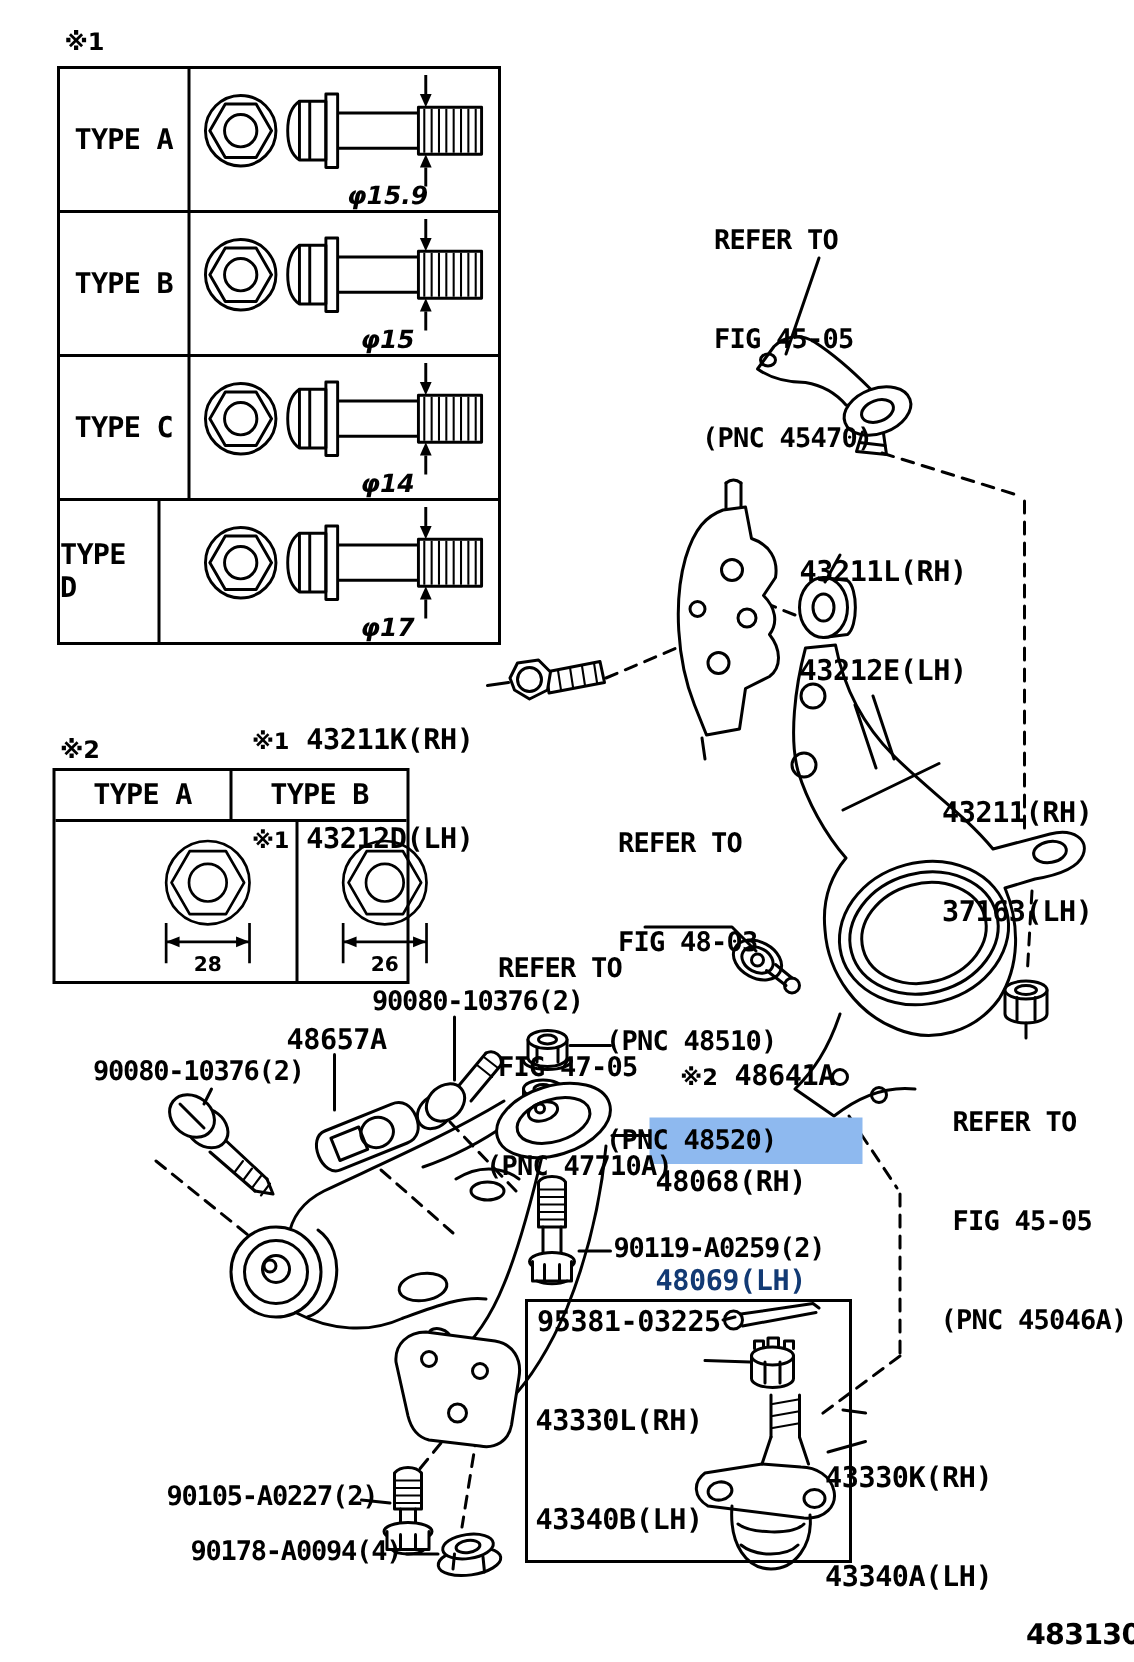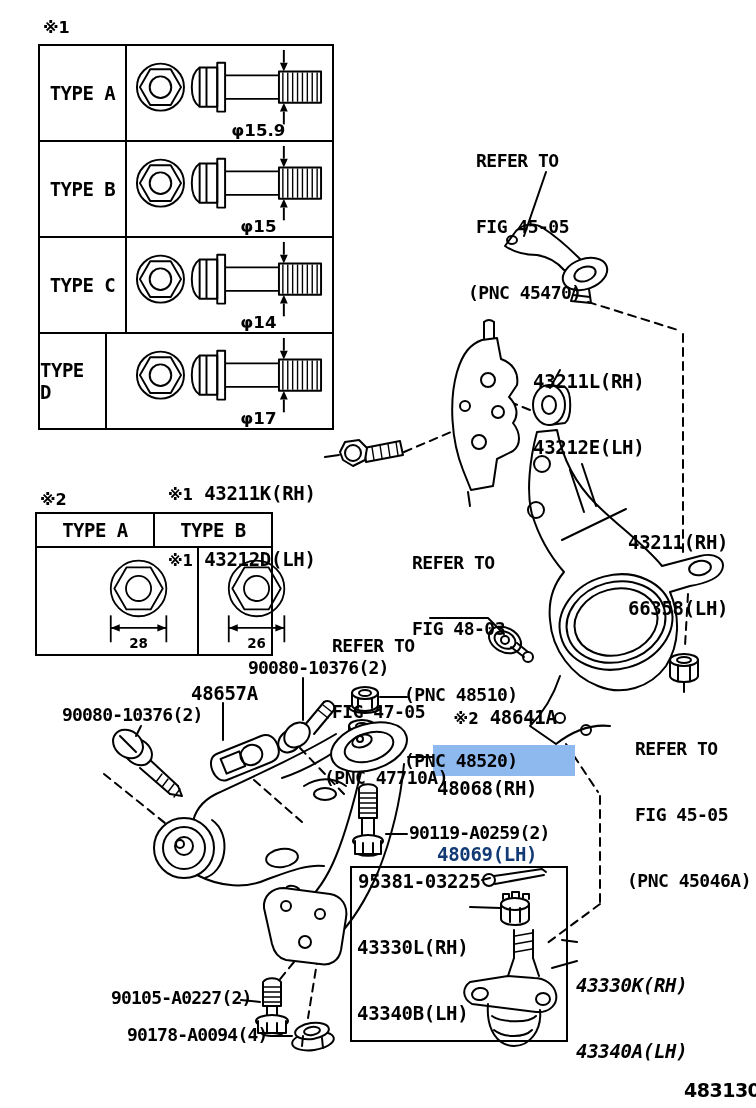--- a/index.html
+++ b/index.html
@@ -14,21 +14,21 @@
   .callout .ln{height:22px;}
   .sm{font-size:18px;letter-spacing:-0.8px;}
   .ref{font-size:18px;letter-spacing:-0.5px;}
   .ref .pad{padding-left:8px;}
   .marker{font-family:"DejaVu Sans",sans-serif;font-size:15px;letter-spacing:0;}
   .tmark{position:absolute;font-family:"DejaVu Sans",sans-serif;font-size:16px;font-weight:bold;z-index:3;}
   .t1{position:absolute;left:38px;top:44px;width:292px;height:382px;border:2px solid #000;display:flex;flex-direction:column;background:#fff;z-index:2;}
   .t1-row{flex:1;display:flex;border-bottom:2px solid #000;}
   .t1-row:last-child{border-bottom:none;gap:20px;}
   .t1-label{width:88px;border-right:2px solid #000;display:flex;align-items:center;justify-content:center;font-size:19px;letter-spacing:-0.5px;}
-  .t1-art{flex:1;display:flex;align-items:center;justify-content:center;}
+  .t1-art{flex:1;display:flex;align-items:center;justify-content:center;font-style:italic;}
   .icon text{font-family:"DejaVu Sans",sans-serif;font-weight:bold;fill:#000;stroke:none;}
   .icon path,.icon line,.icon circle,.icon ellipse{stroke:#000;stroke-width:2;fill:none;stroke-linejoin:round;}
   .icon .thin{stroke-width:1.4;}
   .icon .fb{fill:#000;stroke:none;}
   .t2{position:absolute;left:35px;top:512px;width:234px;height:140px;border:2px solid #000;display:flex;flex-direction:column;background:#fff;z-index:2;}
   .t2-head{display:flex;height:32px;border-bottom:2px solid #000;}
   .t2-head div{flex:1;display:flex;align-items:center;justify-content:center;font-size:19px;letter-spacing:-0.5px;}
   .t2-head div:first-child{border-right:2px solid #000;}
   .t2-body{flex:1;display:flex;}
   .t2-cell{flex:1;display:flex;align-items:center;justify-content:center;}
@@ -412,21 +412,21 @@
     <div class="ln">43212E(LH)</div>
   </div>
 
   <div class="callout" style="left:168px;top:438px;">
     <div class="ln"><span class="marker">※1</span> <span>43211K(RH)</span></div>
     <div class="ln"><span class="marker">※1</span> <span>43212D(LH)</span></div>
   </div>
 
   <div class="callout" style="left:628px;top:487px;">
     <div class="ln">43211(RH)</div>
-    <div class="ln">66358(LH)</div>
+    <div class="ln">37163(LH)</div>
   </div>
 
   <div class="callout ref" style="left:404px;top:508px;">
     <div class="ln pad">REFER TO</div>
     <div class="ln pad">FIG 48-03</div>
     <div class="ln">(PNC 48510)</div>
     <div class="ln">(PNC 48520)</div>
   </div>
 
   <div class="callout ref" style="left:324px;top:591px;">
@@ -452,21 +452,21 @@
 
   <div class="callout sm" style="left:409px;top:822px;">90119-A0259(2)</div>
 
   <div class="callout" style="left:358px;top:870px;">95381-03225</div>
 
   <div class="callout" style="left:357px;top:892px;">
     <div class="ln">43330L(RH)</div>
     <div class="ln">43340B(LH)</div>
   </div>
 
-  <div class="callout" style="left:576px;top:930px;font-style:italic;">
+  <div class="callout" style="left:550px;top:930px;">
     <div class="ln">43330K(RH)</div>
     <div class="ln">43340A(LH)</div>
   </div>
 
   <div class="callout ref" style="left:627px;top:694px;">
     <div class="ln pad">REFER TO</div>
     <div class="ln pad">FIG 45-05</div>
     <div class="ln">(PNC 45046A)</div>
   </div>
 

